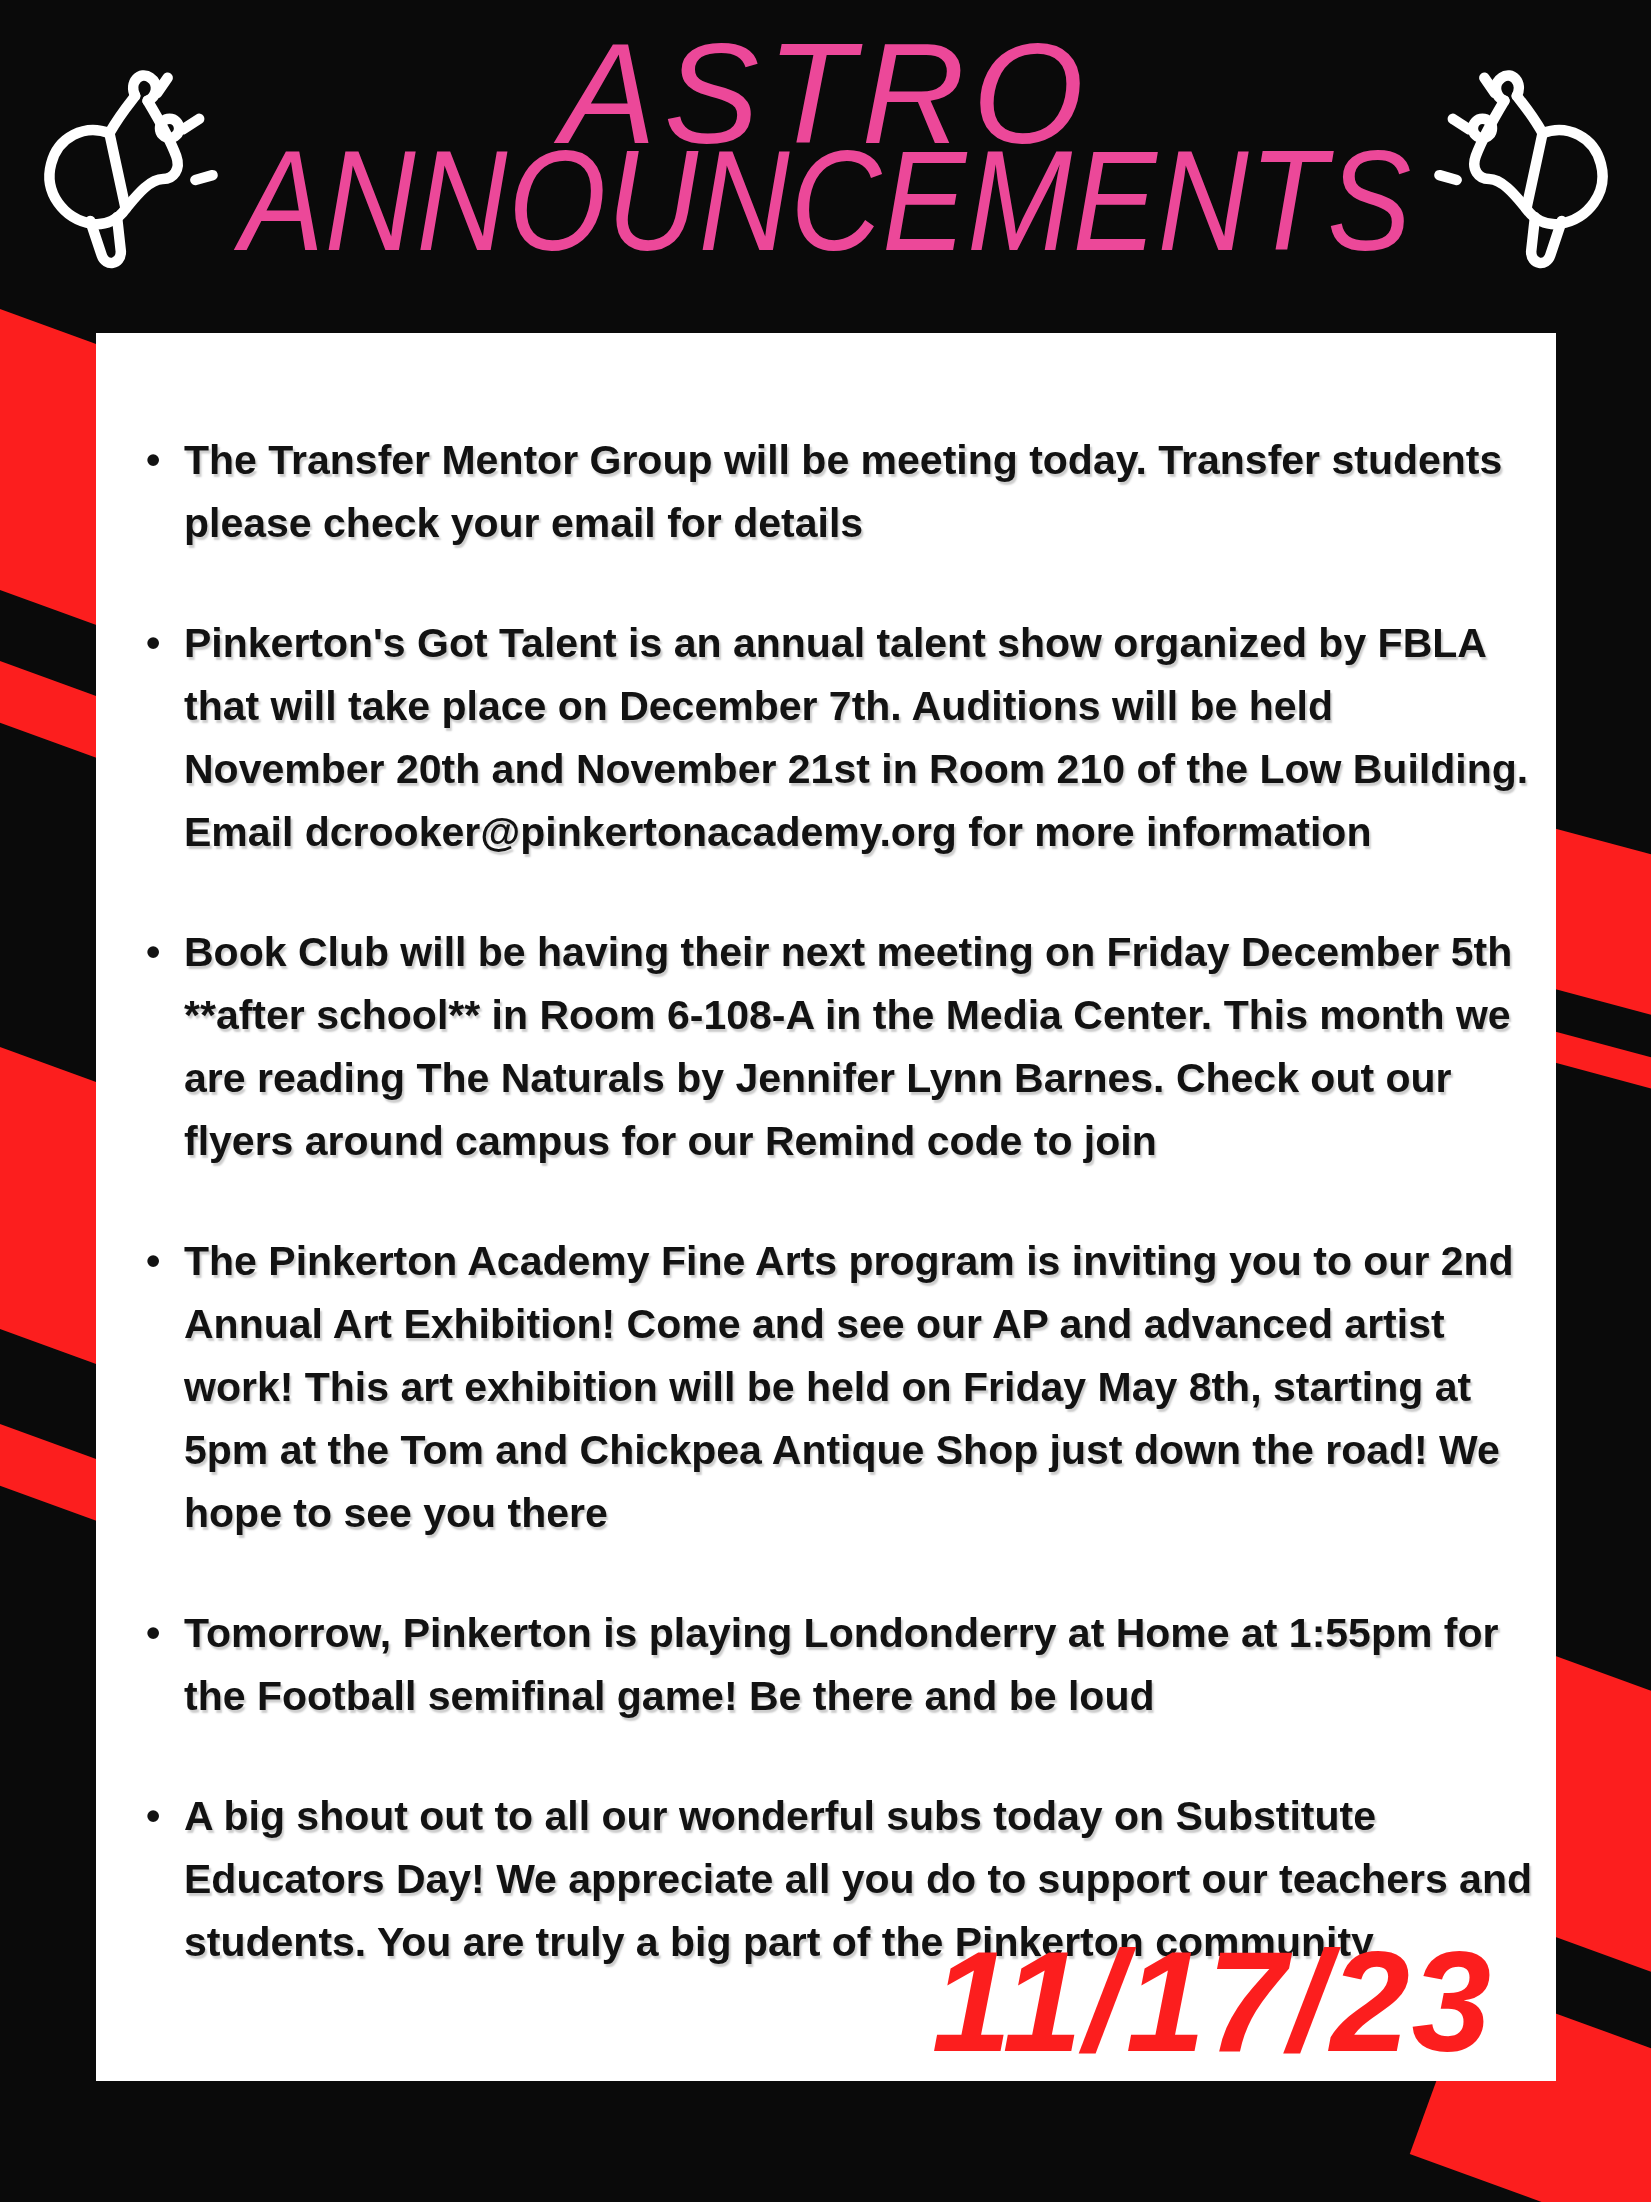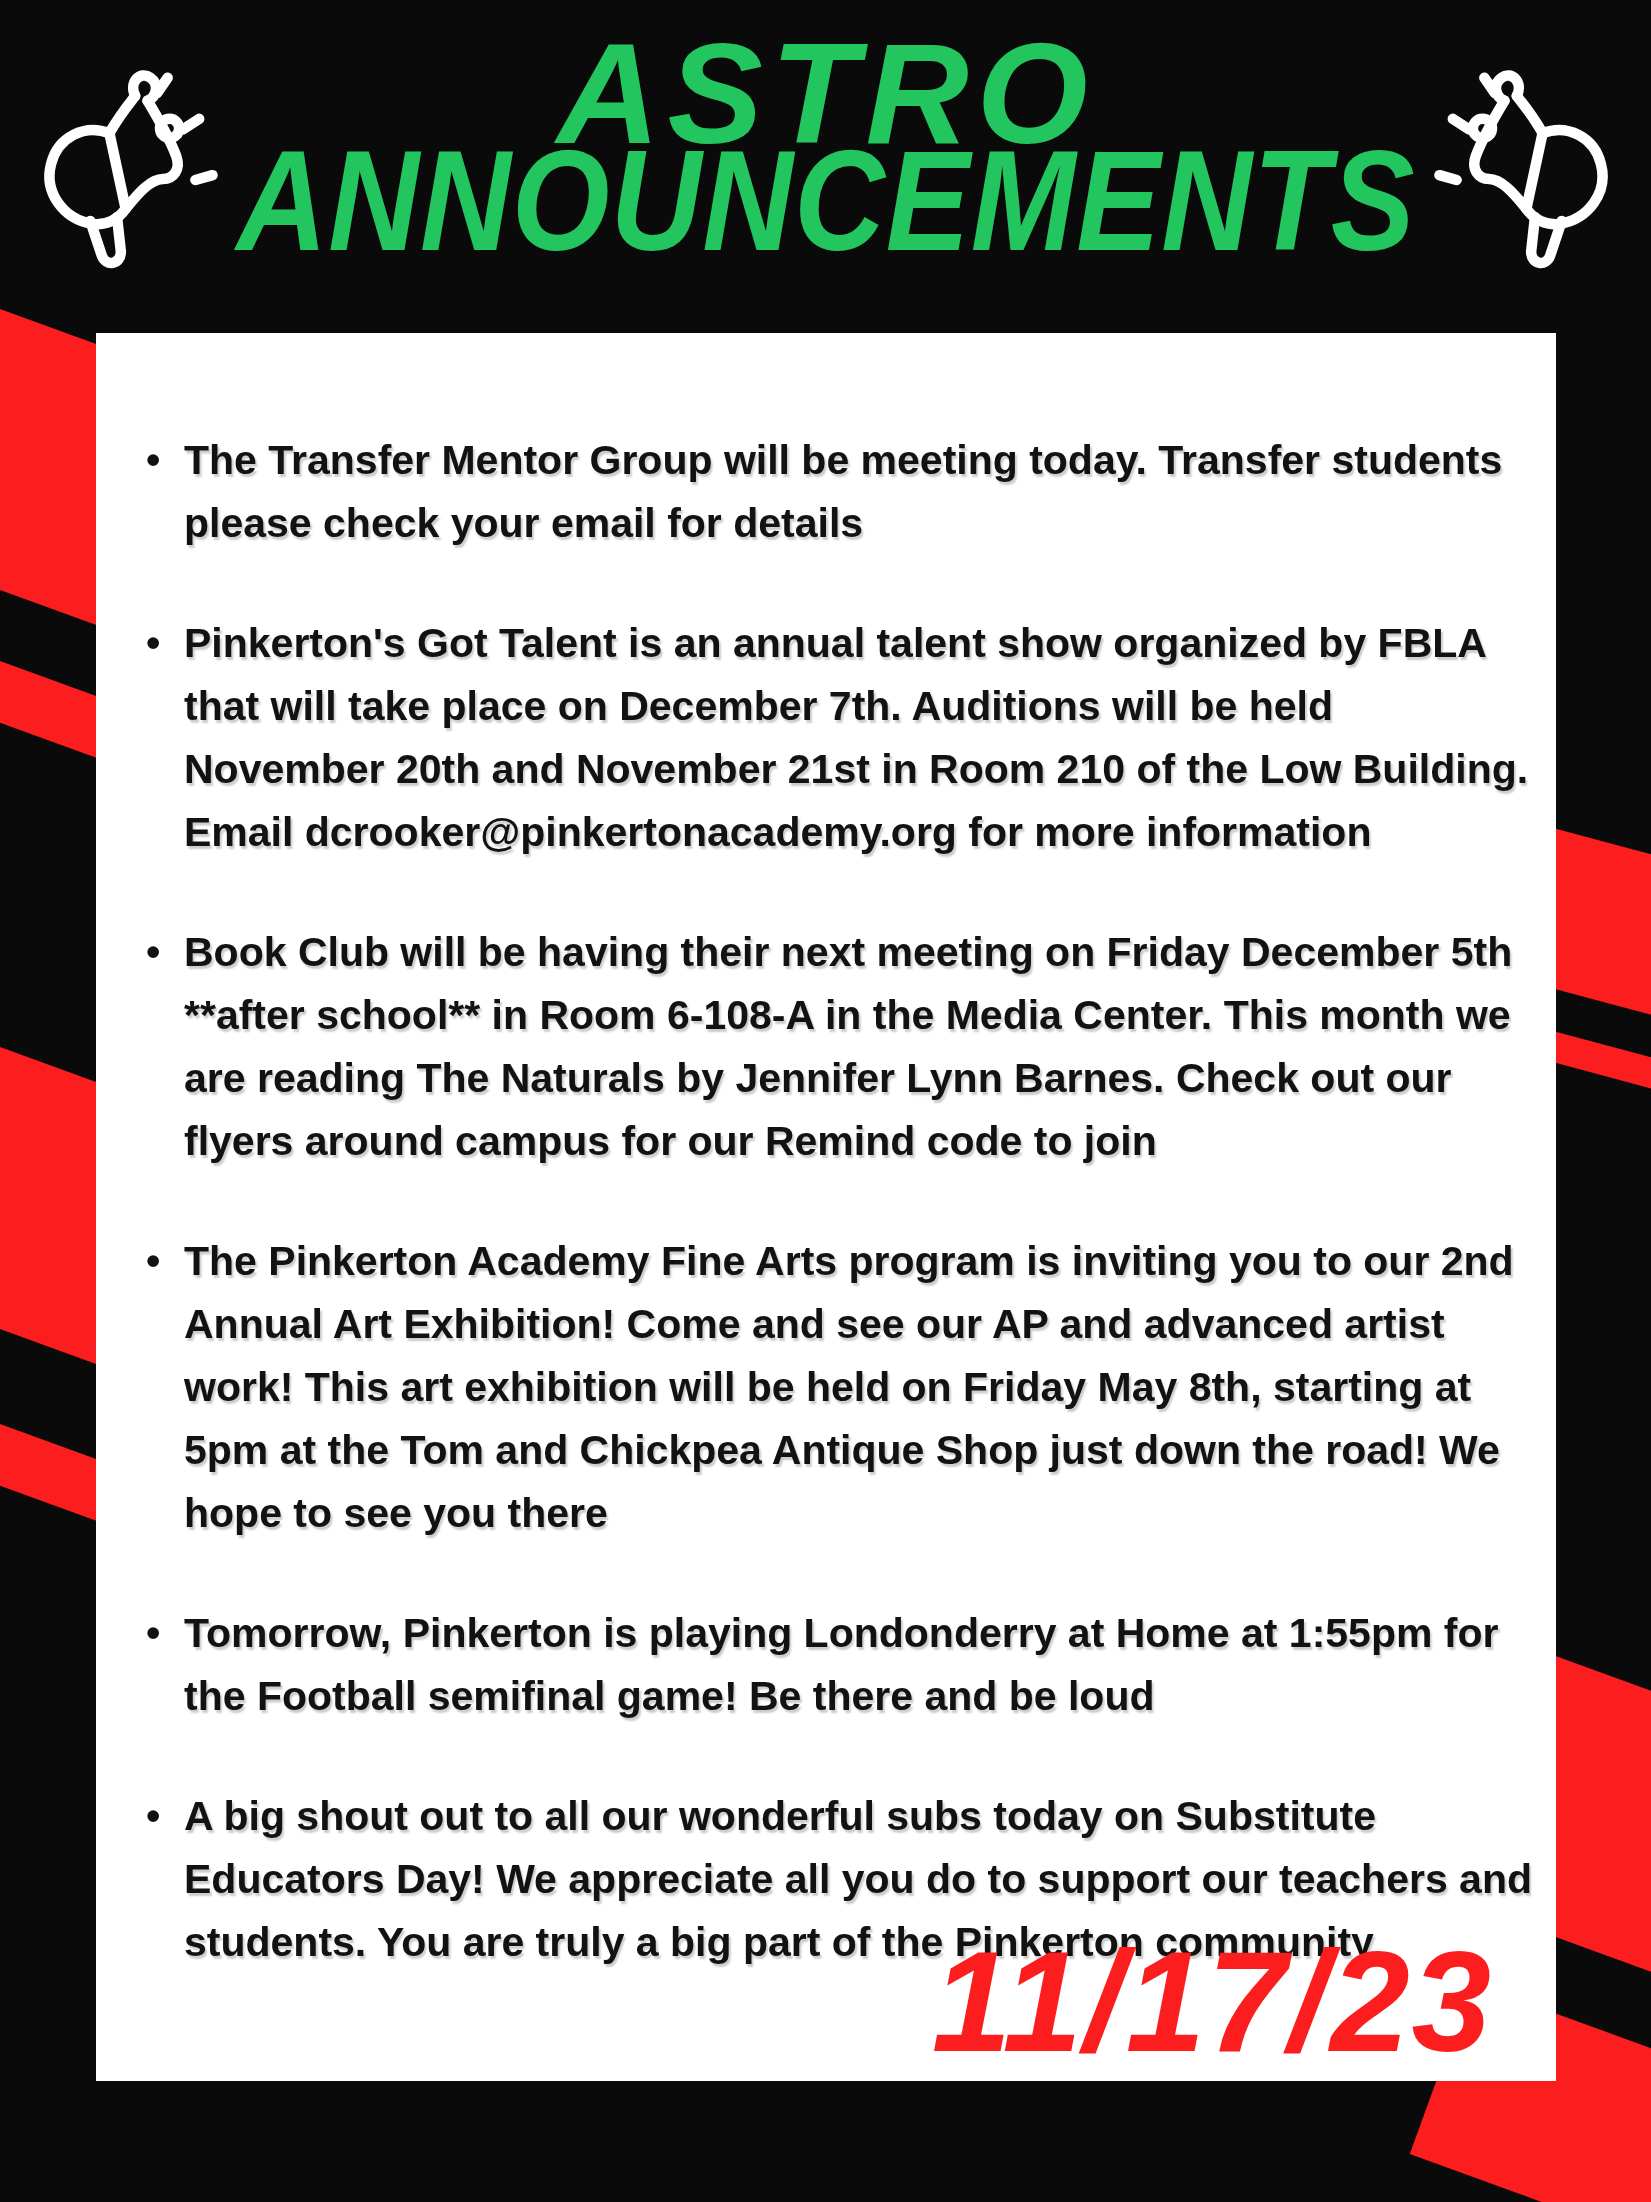--- a/index.html
+++ b/index.html
@@ -26,22 +26,22 @@
   .s-h{ left:1472px !important; top:1983px; height:182px; }
 
   
   #panel{
     position:absolute; left:96px; top:333px;
     width:1460px; height:1748px; background:#ffffff;
   }
   
   #title{
     position:absolute; top:40px; left:0; right:0;
-    text-align:center; color:#22c55e;
-    font-weight:bold; font-style:italic; z-index:3;
+    text-align:center; color:#ec4899;
+    font-weight:normal; font-style:italic; z-index:3;
   }
   .title-line{ display:block; font-size:143px; line-height:107px; }
   .title-line.one{ letter-spacing:7.6px; }
   .title-line.two{ transform:scaleX(0.88); transform-origin:center top; letter-spacing:1px; }
 
   
   .mega{ position:absolute; top:67px; width:191px; height:203px; z-index:2; }
   .mega.left{ left:32.5px; }
   .mega.right{ left:1428px; transform:scaleX(-1); }
 

